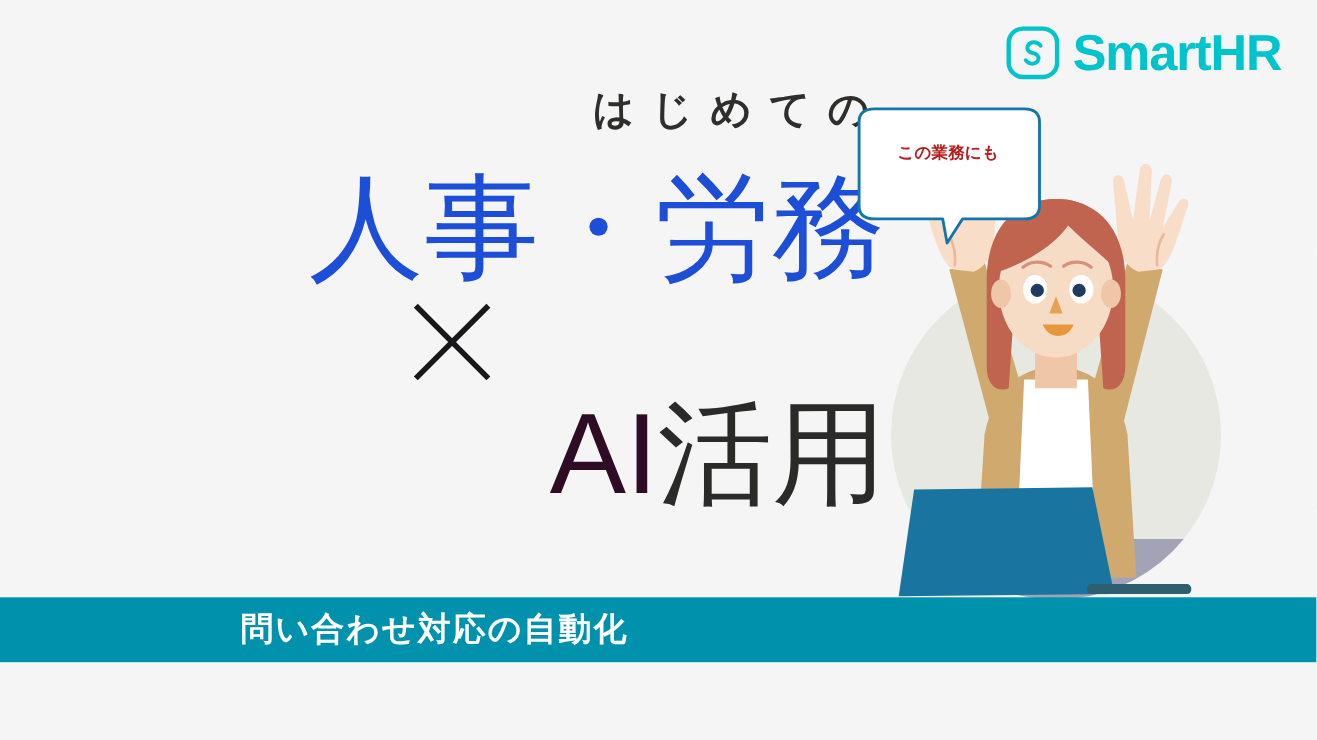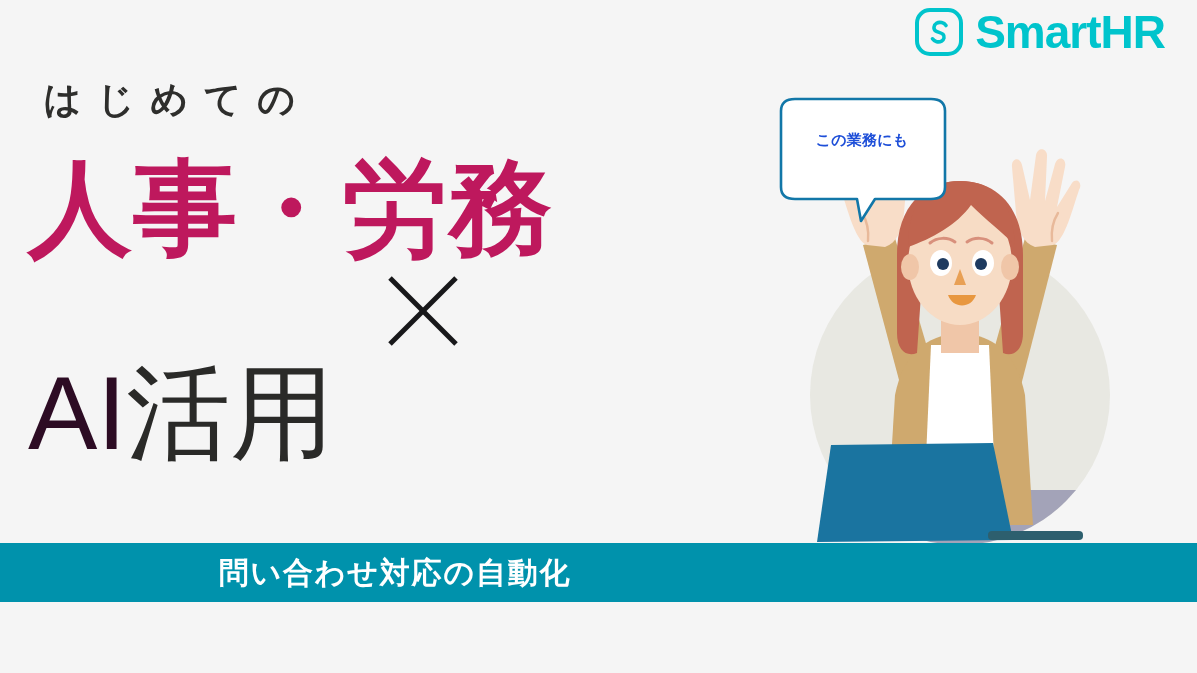--- a/index.html
+++ b/index.html
@@ -14,58 +14,57 @@
     position: relative;
     width: 1197px;
     height: 673px;
     background: #f5f5f5;
     overflow: hidden;
   }
 
   
   .brand {
     position: absolute;
-    top: 6px;
+    top: 22px;
     right: 32px;
     display: flex;
     align-items: center;
     gap: 10px;
   }
   .brand-mark { width: 52px; height: 52px; display: block; }
   .brand-word {
     font-size: 46px;
     font-weight: bold;
     color: #00c4cc;
     letter-spacing: -1px;
     line-height: 1;
     white-space: nowrap;
   }
 
   
   .headline {
     position: absolute;
-    left: 0;
+    left: 16px;
     top: 78px;
     width: 790px;
-    text-align: left;
-    padding-left: 28px;
+    text-align: right;
   }
   .kicker {
     font-size: 37px;
     font-weight: bold;
     color: #2e2e2c;
     letter-spacing: 0.42em;
     text-indent: 0.42em;
     line-height: 1.2;
     margin-bottom: 6px;
   }
   .line-main {
     font-size: 104px;
-    font-weight: bold;
-    color: #be185d;
+    font-weight: normal;
+    color: #1d4ed8;
     line-height: 1.12;
     letter-spacing: 0.01em;
     white-space: nowrap;
     margin-top: 28px;
   }
   .cross-wrap {
     height: 88px;
     display: flex;
     align-items: center;
     justify-content: center;
@@ -116,21 +115,21 @@
   .illustration svg { display: block; width: 100%; height: 100%; }
 
   .bubble-text {
     position: absolute;
     left: 772px;
     top: 129px;
     width: 180px;
     text-align: center;
     font-size: 15px;
     font-weight: bold;
-    color: #1d4ed8;
+    color: #b91c1c;
     line-height: 1.45;
     letter-spacing: 0.01em;
     pointer-events: none;
   }
 </style>
 </head>
 <body>
 
 <div id="canvas">
 

